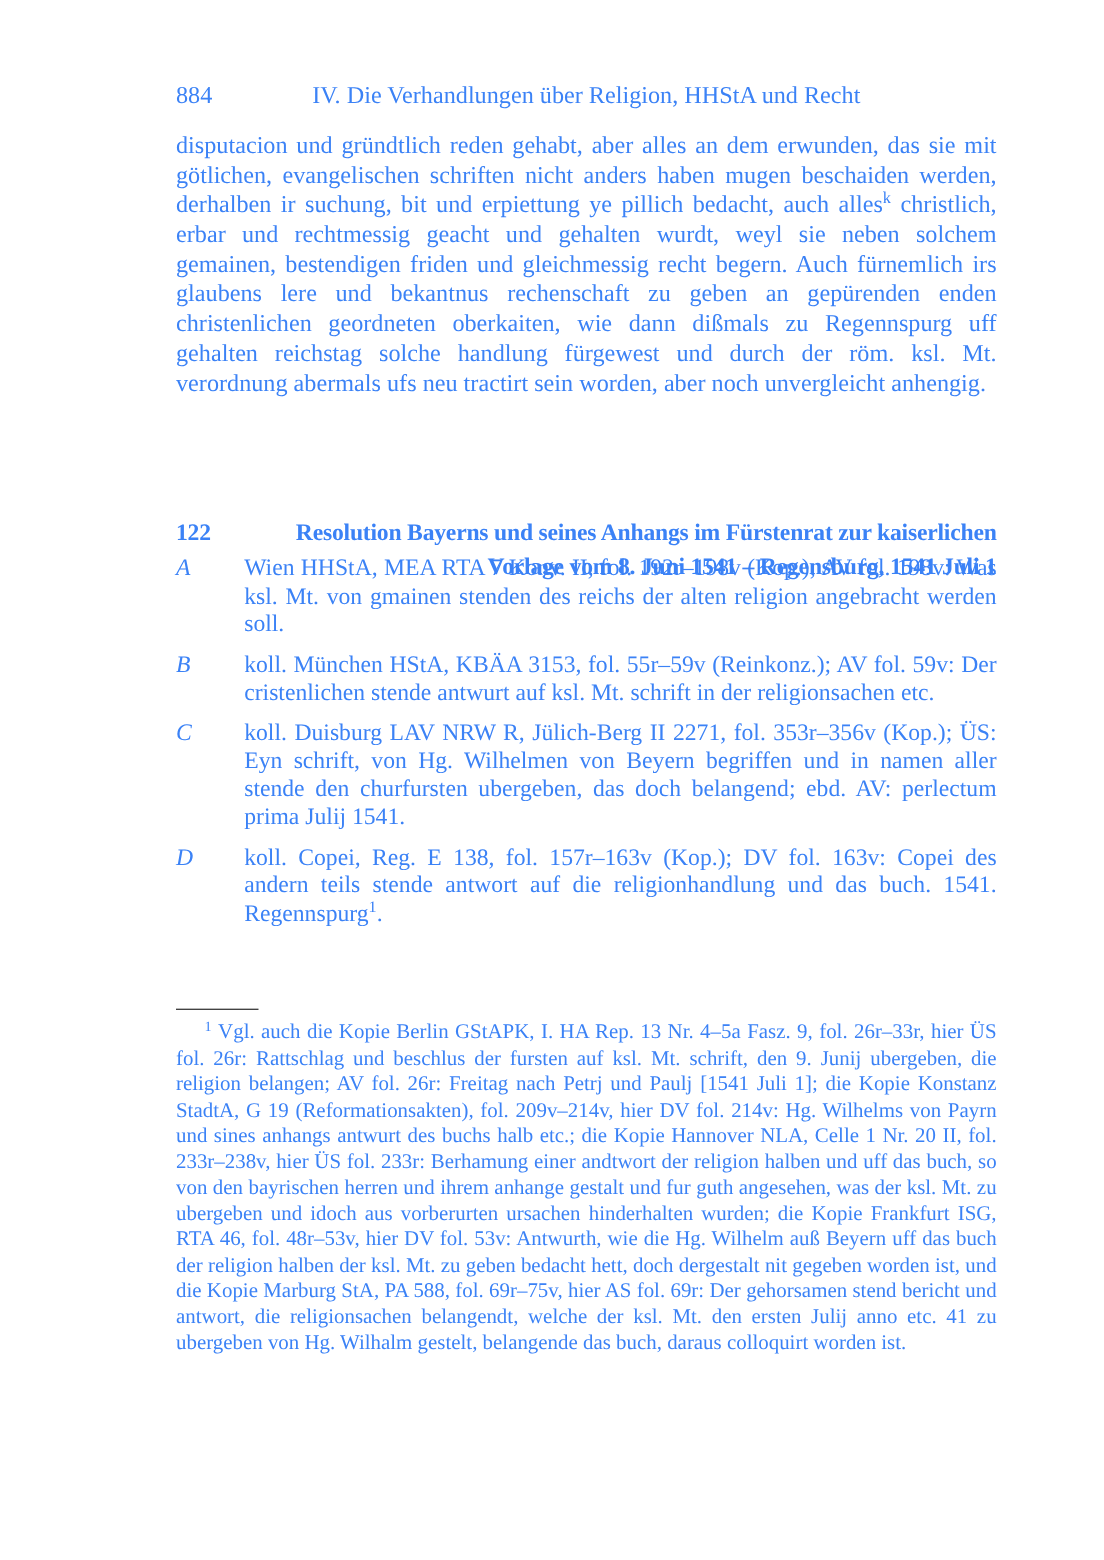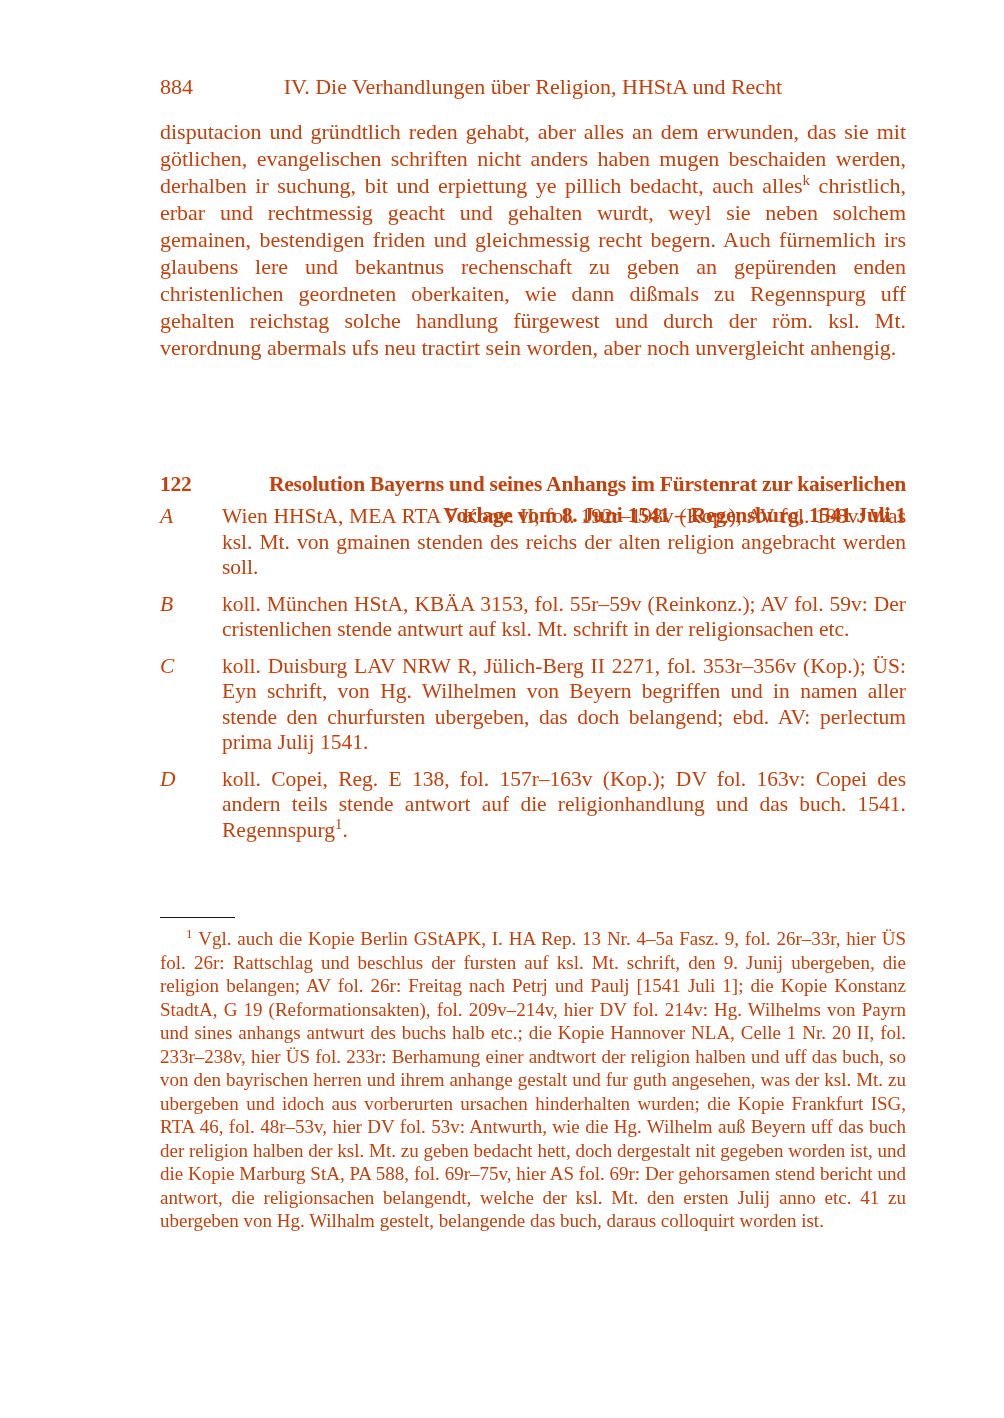--- a/index.html
+++ b/index.html
@@ -1,20 +1,20 @@
 <!DOCTYPE html>
 <html><head>
 <meta charset="utf-8">
 <style>
   html, body { margin:0; padding:0; background:#e8e8e8; }
   .page {
     position:relative;
     width:1004px; height:1418px;
     background:#ffffff;
-    color:#c2410c;
+    color:#3b82f6;
     font-family:"Liberation Serif", serif;
     overflow:hidden;
     margin:0 auto;
   }
   .i { }
   sup { font-size:68%; line-height:0; vertical-align:super; }
 
   
   .running-head {
     position:absolute; left:160px; top:74px; width:746px;

